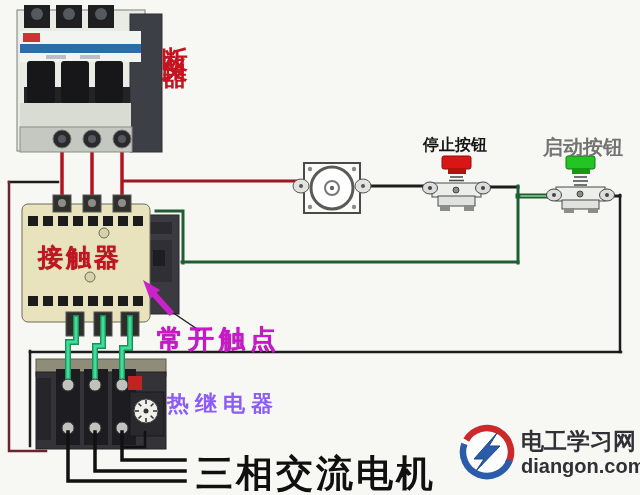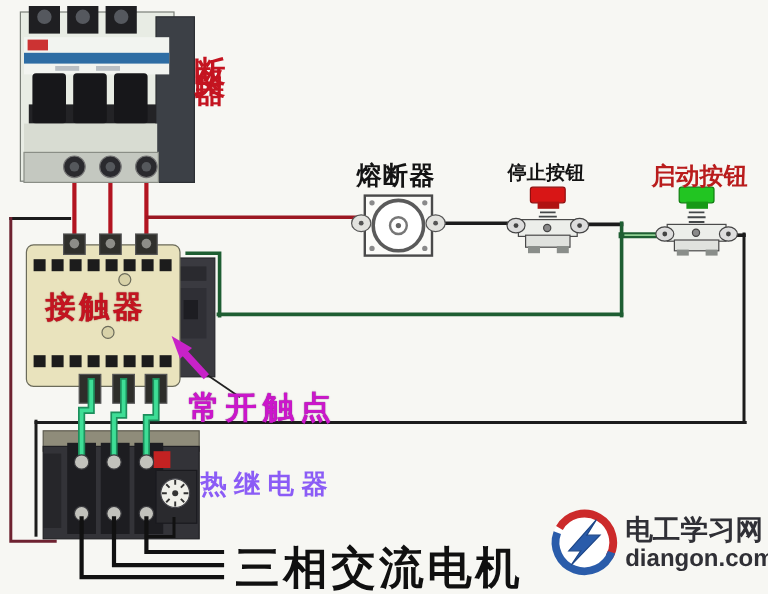--- a/index.html
+++ b/index.html
@@ -10,23 +10,23 @@
   }
   #stage svg{position:absolute;left:0;top:0;}
   .label{
     position:absolute;font-weight:bold;white-space:nowrap;line-height:1.05;
     font-family:"Liberation Sans", sans-serif;
   }
   .lbl-breaker{left:161px;top:26px;writing-mode:vertical-rl;font-size:26px;
     letter-spacing:8px;color:#c41420;}
   .lbl-fuse{left:297px;top:136px;font-size:21px;letter-spacing:1px;color:#141414;}
   .lbl-stop{left:423px;top:137px;font-size:16px;color:#141414;}
-  .lbl-start{left:543px;top:137px;font-size:20px;color:#b91c1c;}
+  .lbl-start{left:543px;top:137px;font-size:20px;color:#737373;}
   .lbl-contactor{left:38px;top:244px;font-size:25px;letter-spacing:3px;color:#c41420;
-    text-shadow:0 0 1px #7a0a10;font-family:Liberation Serif, serif;}
+    text-shadow:0 0 1px #7a0a10;}
   .lbl-nocontact{left:157px;top:326px;font-size:26px;letter-spacing:5px;color:#cb16cb;
     text-shadow:0 0 1px #6a006a;}
   .lbl-relay{left:167px;top:392px;font-size:22px;letter-spacing:6px;color:#8b5cf6;}
   .lbl-motor{left:196px;top:455px;font-size:37px;letter-spacing:3px;color:#101010;}
   .lbl-wm-name{left:521px;top:429px;font-size:23px;font-weight:700;color:#303036;}
   .lbl-wm-url{left:521px;top:456px;font-size:20px;font-weight:800;color:#303036;}
 </style>
 </head>
 <body>
 
@@ -221,21 +221,20 @@
 
   <g>
     <circle cx="487" cy="452" r="27" fill="#ffffff"></circle>
     <path d="M466.2 440 A24 24 0 0 1 507.8 464" stroke="#cc2a2a" stroke-width="6.5" fill="none"></path>
     <path d="M464.4 443.8 A24 24 0 0 0 509.6 460.2" stroke="#2a5caa" stroke-width="6.5" fill="none"></path>
     <polygon points="497,433 474,459 484,459 476,471 500,446 489,446" fill="#2a5caa" stroke="#1d4687" stroke-width="1"></polygon>
   </g>
 </svg>
 
   <div class="label lbl-breaker">断路器</div>
-  <div class="label lbl-fuse">熔断器</div>
   <div class="label lbl-stop">停止按钮</div>
   <div class="label lbl-start">启动按钮</div>
   <div class="label lbl-contactor">接触器</div>
   <div class="label lbl-nocontact">常开触点</div>
   <div class="label lbl-relay">热继电器</div>
   <div class="label lbl-motor">三相交流电机</div>
   <div class="label lbl-wm-name">电工学习网</div>
   <div class="label lbl-wm-url">diangon.com</div>
 </div>
 

